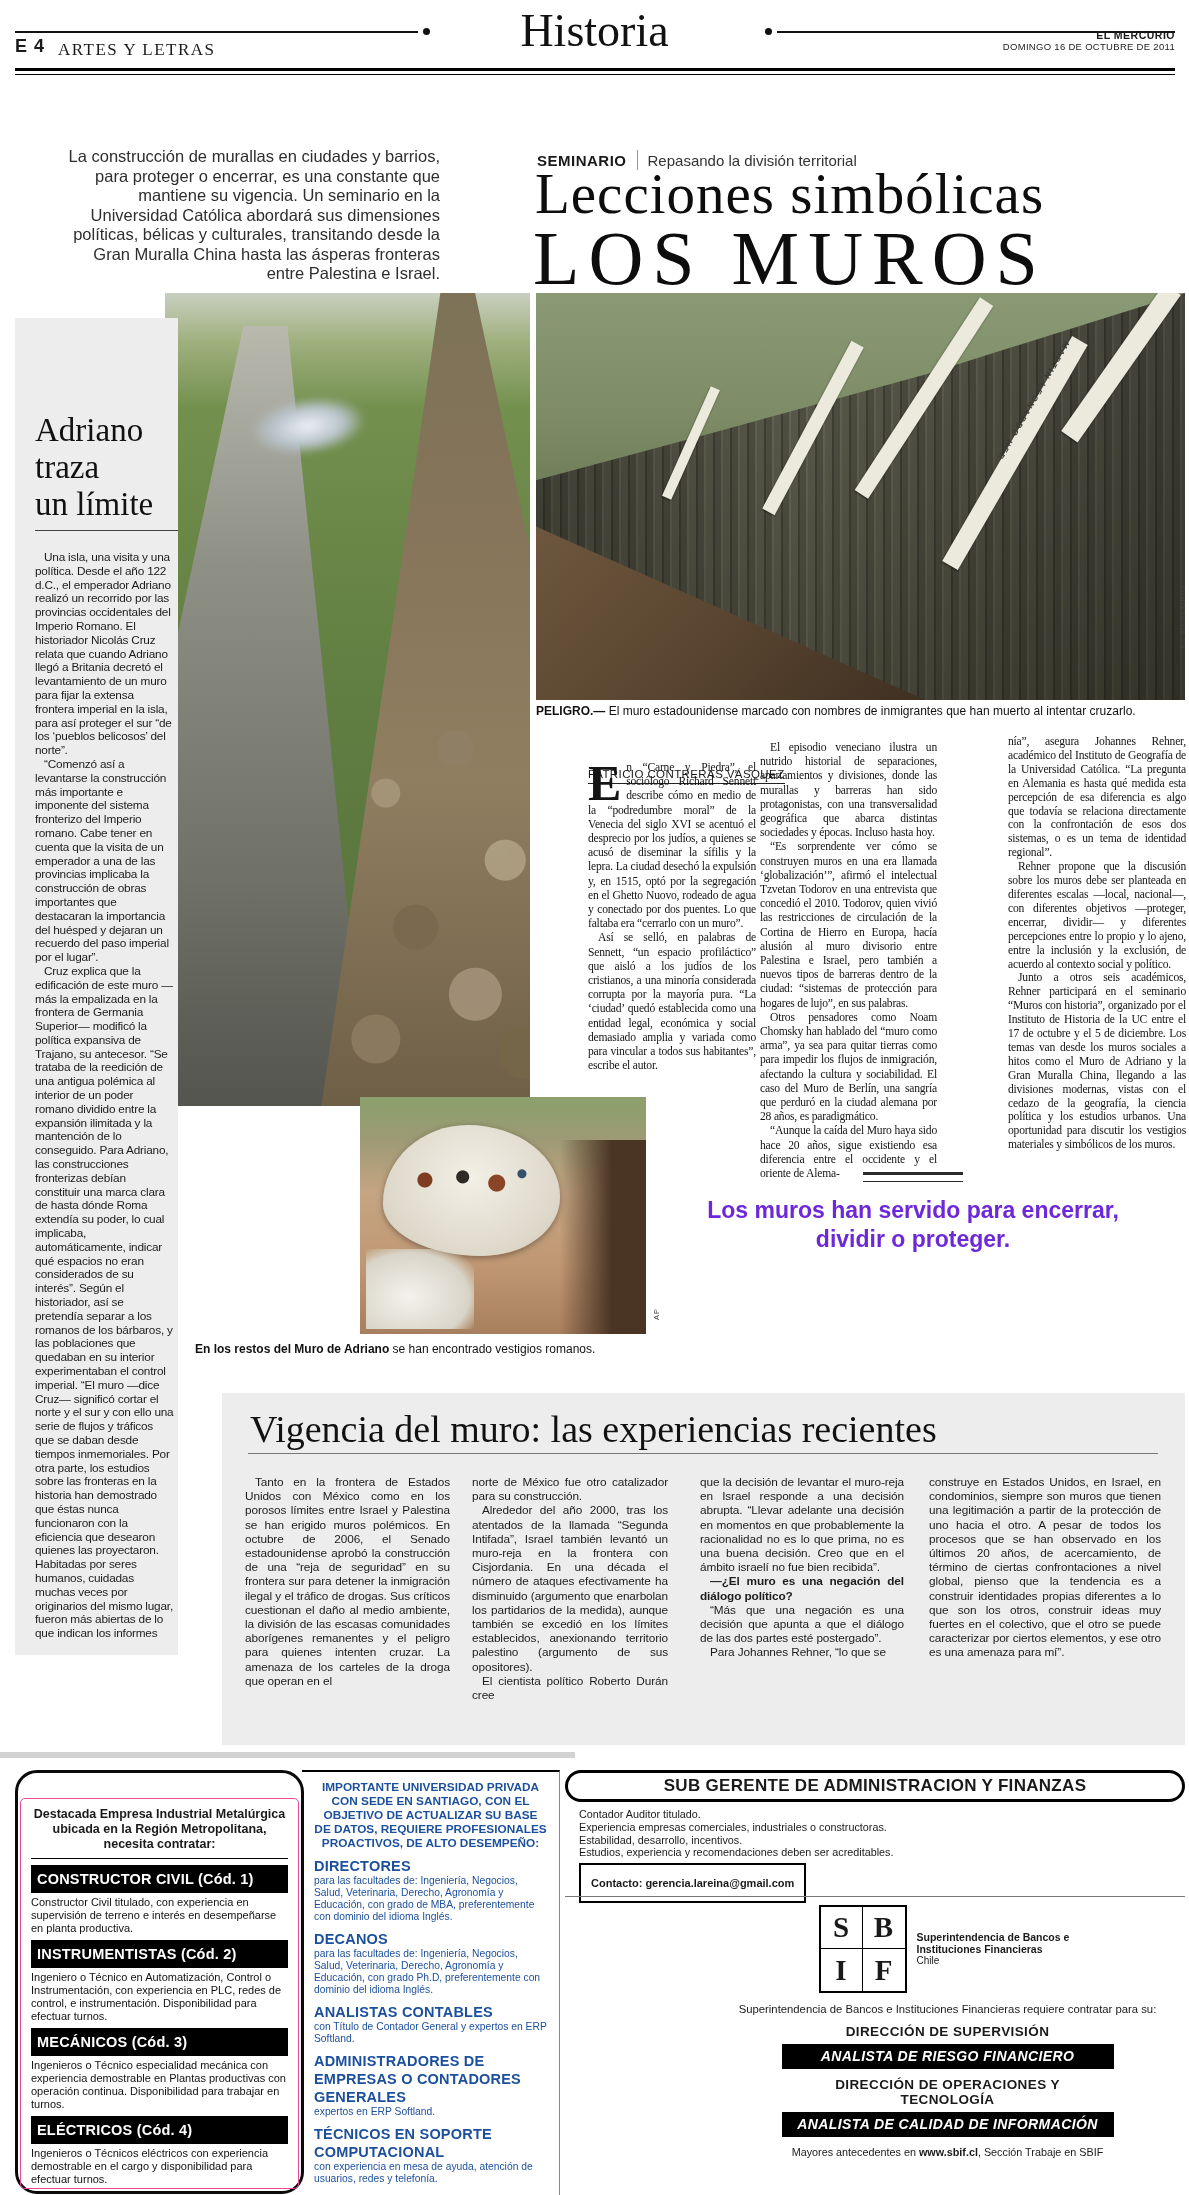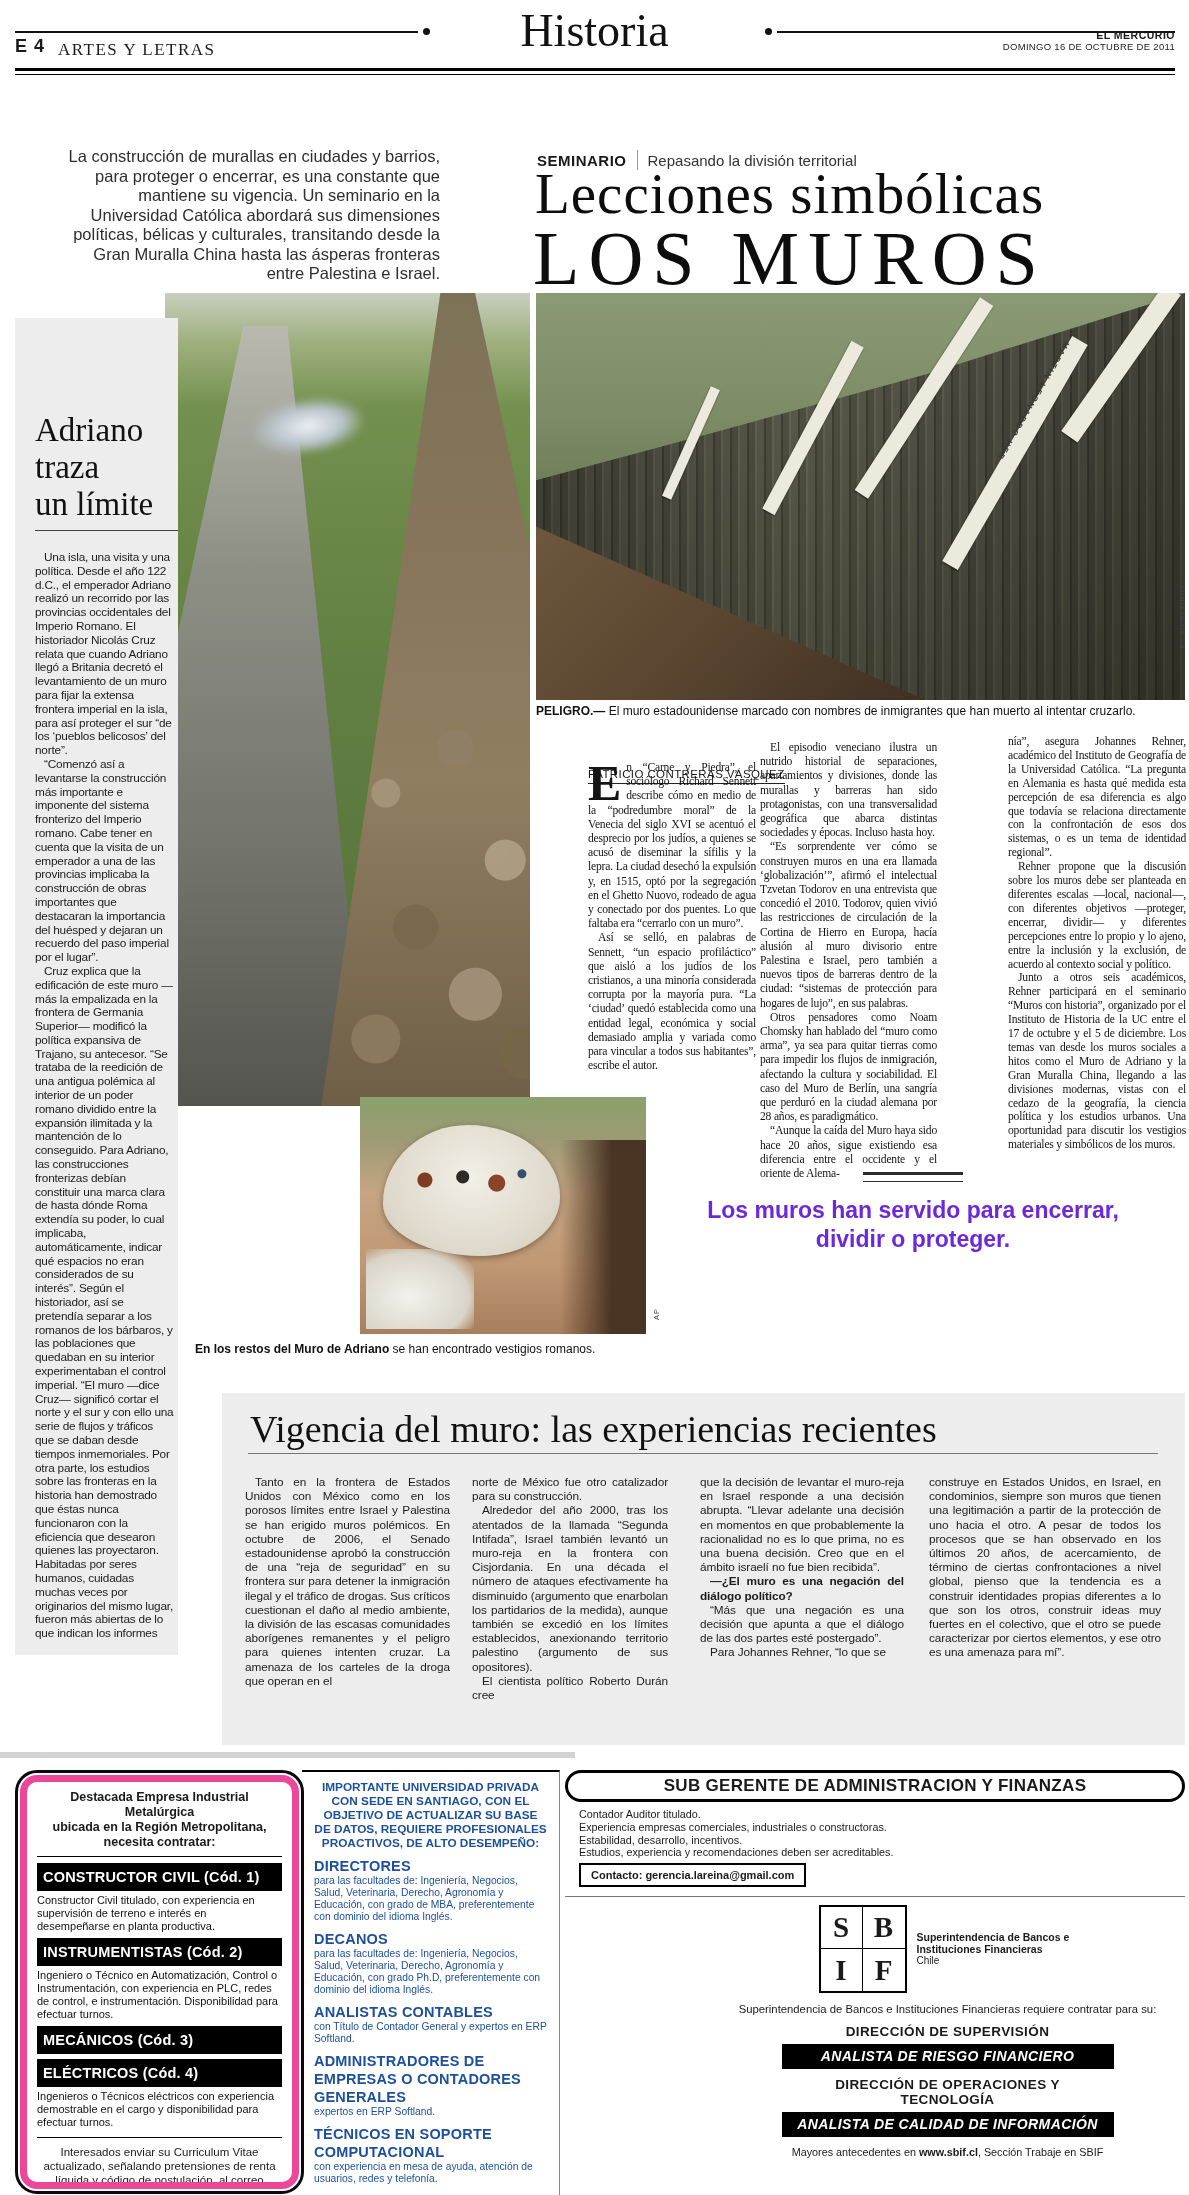--- a/index.html
+++ b/index.html
@@ -104,40 +104,40 @@
   .vig-q{font-weight:bold;text-indent:10px;}
   .vc1{left:23px;width:205px;}
   .vc2{left:250px;width:196px;}
   .vc3{left:478px;width:204px;}
   .vc4{left:707px;width:232px;}
 
   .ads-shadow{left:0;top:1752px;width:575px;height:6px;background:#d2d2d2;}
 
   
   .ad-metal{left:15px;top:1770px;width:283px;height:418px;border:3px solid #0a0a0a;border-radius:22px;background:#fff;}
-  .ad-metal-inner{position:absolute;inset:2px;border:7px solid #ec4899;border-radius:17px;padding:8px 10px;box-sizing:border-box;overflow:hidden;}
+  .ad-metal-inner{position:absolute;inset:2px;border:1px solid #ec4899;border-radius:5px;padding:8px 10px;box-sizing:border-box;overflow:hidden;margin-top:23px;}
   .adm-head{text-align:center;font-weight:bold;font-size:12.5px;line-height:15px;}
   .adm-hr{height:1px;background:#000;margin:6px 0;}
   .adm-bar{background:#000;color:#fff;font-weight:bold;font-size:14.5px;padding:6px 6px;margin-top:5px;letter-spacing:.2px;}
   .adm-desc{font-size:11px;line-height:13px;margin-top:3px;color:#111;}
   .adm-foot{text-align:center;font-size:11.5px;line-height:14px;margin-top:7px;}
 
   
   .ad-univ{left:302px;top:1770px;width:258px;height:425px;border-top:2px solid #000;border-right:1px solid #888;padding:8px 12px 0 12px;box-sizing:border-box;overflow:hidden;}
   .ad-univ *{color:#1c4f9c;}
   .adu-head{font-weight:bold;font-size:11.8px;line-height:14px;text-align:center;}
   .adu-item{margin-top:7px;}
   .adu-title{font-weight:bold;font-size:14.5px;line-height:15px;letter-spacing:.2px;}
   .adu-desc{font-size:10.3px;line-height:12px;}
 
   
   .ad-subg{left:565px;top:1770px;width:620px;height:122px;}
   .subg-title{border:3px solid #000;border-radius:24px;text-align:center;font-weight:bold;font-size:17px;padding:3px 8px;letter-spacing:.3px;}
   .subg-lines{margin:6px 0 0 14px;font-size:10.8px;line-height:12.8px;}
-  .subg-contact{display:inline-block;border:2px solid #000;font-weight:bold;font-size:11px;padding:4px 10px;margin:4px 0 0 14px;}
+  .subg-contact{display:inline-block;border:2px solid #000;font-weight:bold;font-size:11px;padding:12px 10px;margin:4px 0 0 14px;}
 
   
   .sbif-rule{left:565px;top:1896px;width:620px;height:1px;background:#777;}
   .ad-sbif{left:710px;top:1905px;width:475px;height:288px;text-align:center;}
   .sbif-logo-row{display:flex;justify-content:center;align-items:center;gap:10px;}
   .sbif-grid{width:84px;height:84px;border:2px solid #000;display:grid;grid-template-columns:1fr 1fr;grid-template-rows:1fr 1fr;}
   .sbif-grid span{font-family:"Liberation Serif",serif;font-weight:bold;font-size:29px;display:flex;align-items:center;justify-content:center;}
   .sbif-grid span:nth-child(1){border-right:1px solid #000;border-bottom:1px solid #000;}
   .sbif-grid span:nth-child(2){border-bottom:1px solid #000;}
   .sbif-grid span:nth-child(3){border-right:1px solid #000;}
@@ -285,20 +285,21 @@
       <div class="adm-head">
         <div>Destacada Empresa Industrial Metalúrgica</div>
         <div>ubicada en la Región Metropolitana, necesita contratar:</div>
       </div>
       <div class="adm-hr"></div>
       <div class="adm-bar">CONSTRUCTOR CIVIL (Cód. 1)</div>
       <div class="adm-desc">Constructor Civil titulado, con experiencia en supervisión de terreno e interés en desempeñarse en planta productiva.</div>
       <div class="adm-bar">INSTRUMENTISTAS (Cód. 2)</div>
       <div class="adm-desc">Ingeniero o Técnico en Automatización, Control o Instrumentación, con experiencia en PLC, redes de control, e instrumentación. Disponibilidad para efectuar turnos.</div>
       <div class="adm-bar">MECÁNICOS (Cód. 3)</div>
+      <div class="adm-desc">Ingenieros o Técnico especialidad mecánica con experiencia demostrable en Plantas productivas con operación continua. Disponibilidad para trabajar en turnos.</div>
       <div class="adm-bar">ELÉCTRICOS (Cód. 4)</div>
       <div class="adm-desc">Ingenieros o Técnicos eléctricos con experiencia demostrable en el cargo y disponibilidad para efectuar turnos.</div>
       <div class="adm-hr" style="margin-top:8px;"></div>
       <div class="adm-foot">
         <span>Interesados enviar su Curriculum Vitae actualizado, señalando pretensiones de renta líquida y código de postulación, al correo</span>
         
       </div>
     </div>
   </div>
 

